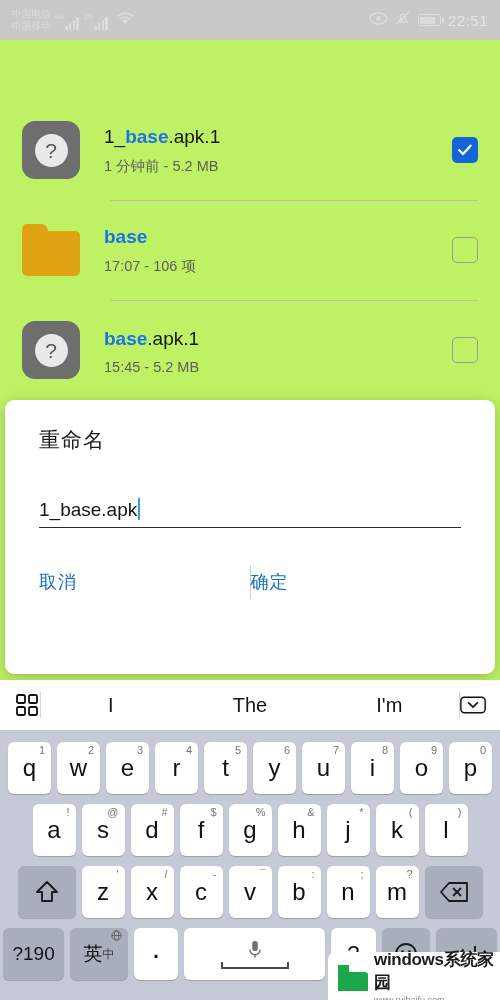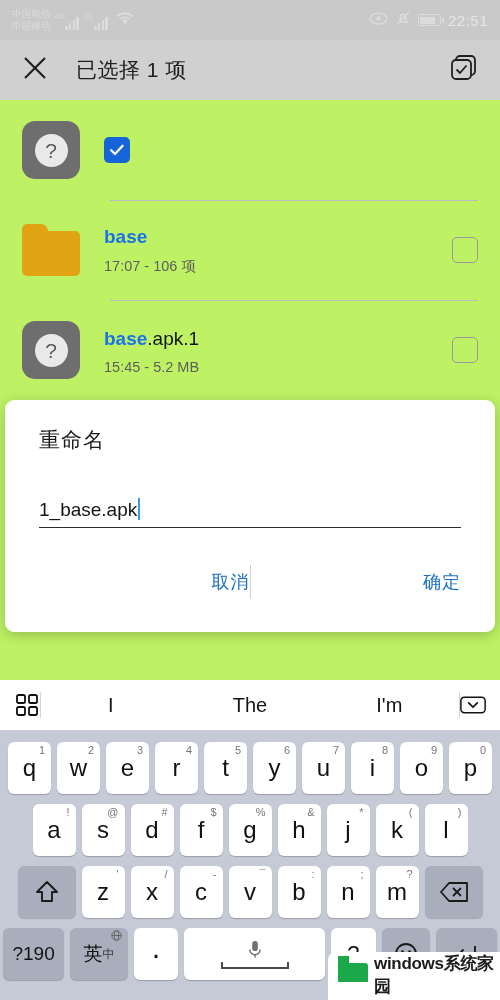--- a/index.html
+++ b/index.html
@@ -84,32 +84,32 @@
   .icon-doc span::after { content:""; position:absolute; left:5px; top:14px; width:11px; height:2.5px; background:#00a0a5;}
   .fmeta { flex: 1 1 auto; min-width: 0; }
   .fname { font-size: 19px; color: #151515; line-height: 26px; white-space: nowrap; }
   .fname .hl { color: #1a73e8; font-weight: bold; }
   .fname.allhl { color: #1a73e8; font-weight: bold; }
   .fsub { font-size: 14.5px; color: #5e5e5e; margin-top: 7px; }
   .cbox { width: 26px; height: 26px; flex: 0 0 26px; border-radius: 5px; }
   .cbox.off { border: 1.6px solid #9a9a9a; background: transparent; }
   .cbox.on { background: #1565d8; display: flex; align-items: center; justify-content: center; }
   .dialog {
-    position: absolute; left: 5px; top: 400px; width: 490px; height: 232px;
+    position: absolute; left: 5px; top: 400px; width: 490px; height: 274px;
     background: #fff; border-radius: 9px;
     box-shadow: 0 3px 14px rgba(0,0,0,.22);
     padding: 26px 34px 0 34px;
   }
   .dlg-title { font-size: 21px; color: #1b1b1b; letter-spacing: 1px; }
   .dlg-input-wrap { margin-top: 44px; border-bottom: 1.6px solid #2b2b2b; padding-bottom: 6px; }
   .dlg-input { font-size: 19px; color: #151515; display: inline-block; }
   .caret { display:inline-block; width:2px; height:22px; background:#3b9ddd;
            vertical-align:-4px; margin-left:1px; }
   .dlg-actions { display: flex; align-items: center; margin-top: 32px; }
-  .dlg-btn { flex: 1; text-align: right; font-size: 18px; color: #1a6fc4; letter-spacing: 1px; padding: 10px 0; }
+  .dlg-btn { flex: 1; text-align: left; font-size: 18px; color: #1a6fc4; letter-spacing: 1px; padding: 10px 0; }
   .dlg-sep { width: 1px; height: 34px; background: #cfcfcf; }
 
   
   .kb { position: absolute; left: 0; bottom: 0; width: 500px; height: 320px; background: #c6cad6; }
   .kb-sugg { height: 50px; background: #fff; display: flex; align-items: center; padding: 0 14px; }
   .sugg-word { flex: 1; text-align: center; font-size: 20px; color: #141414; }
   .sugg-sep { width: 1px; height: 26px; background: #d6d6d6; }
   .grid-icon { width: 26px; display:flex; justify-content:center; }
   .kb-rows { padding: 7px 3px 0 3px; }
   .kb-row { display: flex; justify-content: center; align-items: center; height: 62px; gap: 6px; }
@@ -136,21 +136,21 @@
   .space-underline { width: 68px; height: 2px; background: #4a4a4a; margin-top: 7px;
     position: relative; }
   .space-underline::before, .space-underline::after { content:""; position:absolute; bottom:0;
     width:2px; height:7px; background:#4a4a4a; }
   .space-underline::before { left:0; } .space-underline::after { right:0; }
 
   
   .watermark {
     position: absolute; right: 0; bottom: 0; width: 172px; height: 48px;
     background: #fff; border-radius: 8px 0 0 0;
-    display: flex; padding-left: 10px;
+    display: flex; align-items: center; padding-left: 10px;
   }
   .wm-logo { width: 30px; height: 30px; position: relative; flex: 0 0 30px; }
   .wm-logo::before { content:""; position:absolute; left:0; bottom:0; width:11px; height:26px; background:#1aa84a; }
   .wm-logo::after { content:""; position:absolute; left:9px; bottom:0; width:21px; height:19px;
     background:#1aa84a; border-radius: 3px 3px 0 0; }
   .wm-text { margin-left: 6px; }
   .wm-main { font-size: 17px; font-weight: bold; color: #1b1b1b; letter-spacing: -.3px; }
   .wm-sub { font-size: 9px; color: #8b8b8b; margin-top: 1px; }
 </style>
 </head>
@@ -201,44 +201,32 @@
             <line x1="2" y1="14" x2="14" y2="2" stroke="#dcdcdc" stroke-width="1.5"></line>
           </svg>
       </span>
       <span class="battery">
           <b></b>
         </span>
       <span class="clock">22:51</span>
     </div>
   </div>
 
-  <div class="actionbar">
-    <span>
-      <svg width="26" height="26" viewBox="0 0 26 26">
-          <line x1="3" y1="3" x2="23" y2="23" stroke="#1f1f1f" stroke-width="2.2"></line>
-          <line x1="23" y1="3" x2="3" y2="23" stroke="#1f1f1f" stroke-width="2.2"></line>
-        </svg>
-    </span>
-    <span class="ab-title">已选择 1 项</span>
-    <span class="ab-right">
-      <svg width="28" height="28" viewBox="0 0 28 28">
-        <rect x="6" y="2" width="19" height="19" rx="4" fill="none" stroke="#1f1f1f" stroke-width="1.8"></rect>
-        <rect x="2" y="6" width="19" height="19" rx="4" fill="#d0d0d0" stroke="#1f1f1f" stroke-width="1.8"></rect>
-        <path d="M6.5 15.5 L10 19 L16.5 11.5" fill="none" stroke="#1f1f1f" stroke-width="1.8"></path>
-      </svg>
-    </span>
-  </div>
 
   <div class="filelist">
 
     <div class="file-row">
       <div class="ficon">
         <div class="icon-unknown">
             <span>?</span>
           </div>
+      </div>
+      <div class="fmeta">
+        <div class="fname"><span>1_</span><span class="hl">base</span><span>.apk.1</span></div>
+        <div class="fsub">1 分钟前 - 5.2 MB</div>
       </div>
       <div class="cbox on">
         <svg width="18" height="18" viewBox="0 0 18 18">
             <path d="M3.2 9.3 L7 13 L14.6 4.8" fill="none" stroke="#fff" stroke-width="2.3" stroke-linecap="round" stroke-linejoin="round"></path>
           </svg>
       </div>
     </div>
 
     <div class="file-row">
       <div class="ficon">

